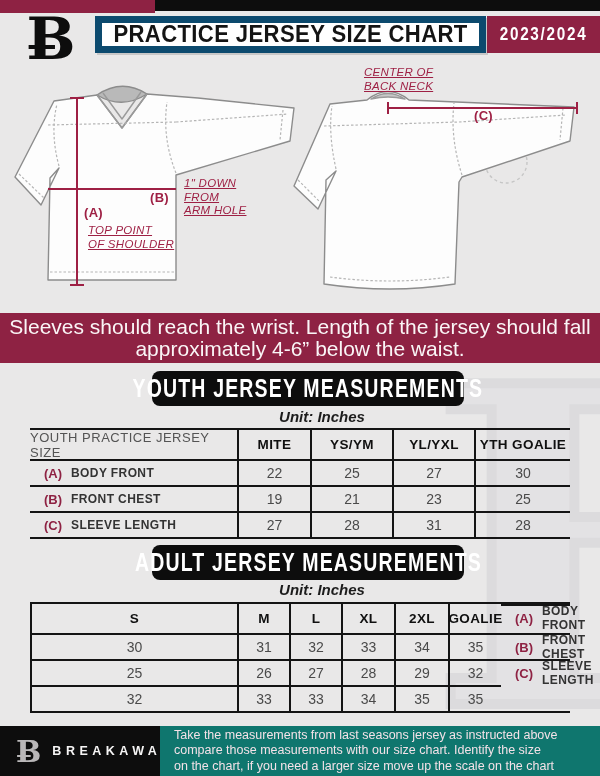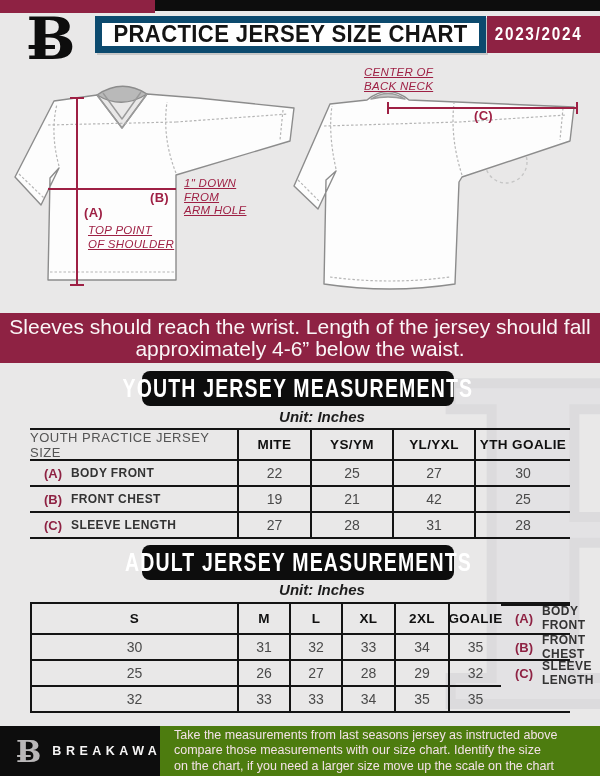--- a/index.html
+++ b/index.html
@@ -19,38 +19,38 @@
   }
   .title-box{
     position:absolute;left:95px;top:16px;width:391px;height:37px;background:#ffffff;
     border:7px solid #0c4a6e;box-shadow:2px 2px 0 #c8c7c7;
     display:flex;align-items:center;justify-content:center;z-index:2;
   }
   .title-box span{font-weight:bold;font-size:23px;color:#141414;letter-spacing:.4px;
     display:inline-block;transform:scaleX(.96);white-space:nowrap;}
   .season-box{
     position:absolute;left:487px;top:16px;width:113px;height:37px;background:#8e2243;
-    display:flex;align-items:center;z-index:2;
+    display:flex;align-items:center;justify-content:center;z-index:2;
   }
   .season-box span{color:#fff;font-weight:bold;font-size:18px;letter-spacing:2px;
     display:inline-block;transform:scaleX(.85);white-space:nowrap;}
   
   #diagram-svg{position:absolute;left:0;top:58px;z-index:1;}
   .ann-tag{position:absolute;font-weight:bold;font-size:13px;color:#9e2044;z-index:2;letter-spacing:.3px;}
   .ann-text{position:absolute;font-style:italic;font-size:11.5px;line-height:13.5px;
     color:#9e2044;white-space:pre-line;z-index:2;letter-spacing:.3px;text-decoration:underline;}
   
   .banner{
     position:absolute;left:0;top:313px;width:600px;height:50px;background:#8e2243;
     display:flex;align-items:center;justify-content:center;z-index:2;
   }
   .banner div{color:#faf5f6;font-size:21px;line-height:22px;text-align:center;white-space:pre-line;}
   
   .section-title{
-    position:absolute;left:142px;width:312px;height:35px;background:#0d0d0d;border-radius:8px;
+    position:absolute;left:152px;width:312px;height:35px;background:#0d0d0d;border-radius:8px;
     display:flex;align-items:center;justify-content:center;z-index:2;
   }
   .section-title span{color:#fff;font-weight:bold;font-size:25px;letter-spacing:1.5px;
     display:inline-block;transform:scaleX(.78);white-space:nowrap;}
   .unit-line{position:absolute;left:0;width:600px;text-align:center;font-style:italic;
     font-weight:bold;font-size:15px;color:#1c1c1c;z-index:2;padding-left:44px;}
   
   .size-table{
     position:absolute;left:30px;width:540px;display:grid;
     border-top:2px solid #141414;border-bottom:2px solid #141414;z-index:2;
@@ -72,21 +72,21 @@
   }
   
   .footer-black{
     position:absolute;left:0;top:726px;width:160px;height:50px;background:#0d0d0d;
     display:flex;align-items:center;z-index:2;
   }
   .footer-logo{font-family:"DejaVu Serif","DejaVu Sans",serif;font-weight:bold;font-size:30px;
     color:#b9b7b8;margin-left:16px;}
   .footer-brand{color:#f5f4f4;font-weight:bold;font-size:12.5px;letter-spacing:4.5px;margin-left:11px;}
   .footer-maroon{
-    position:absolute;left:160px;top:726px;width:440px;height:50px;background:#4d7c0f;
+    position:absolute;left:160px;top:726px;width:440px;height:50px;background:#0f766e;
     display:flex;align-items:center;z-index:2;
   }
   .footer-maroon div{color:#f4e2e8;font-size:12.5px;line-height:15.5px;padding:0 10px 0 14px;
     white-space:pre-line;}
 </style>
 </head>
 <body>
 
 <div id="page">
 
@@ -179,21 +179,21 @@
     <div class="td vl">25</div>
     <div class="td vl">27</div>
     <div class="td vl">30</div>
 
     <div class="td label">
       <span class="tag">(B)</span>
       <span class="lbl">FRONT CHEST</span>
     </div>
     <div class="td vl">19</div>
     <div class="td vl">21</div>
-    <div class="td vl">42</div>
+    <div class="td vl">23</div>
     <div class="td vl">25</div>
 
     <div class="td label">
       <span class="tag">(C)</span>
       <span class="lbl">SLEEVE LENGTH</span>
     </div>
     <div class="td vl">27</div>
     <div class="td vl">28</div>
     <div class="td vl">31</div>
     <div class="td vl">28</div>

